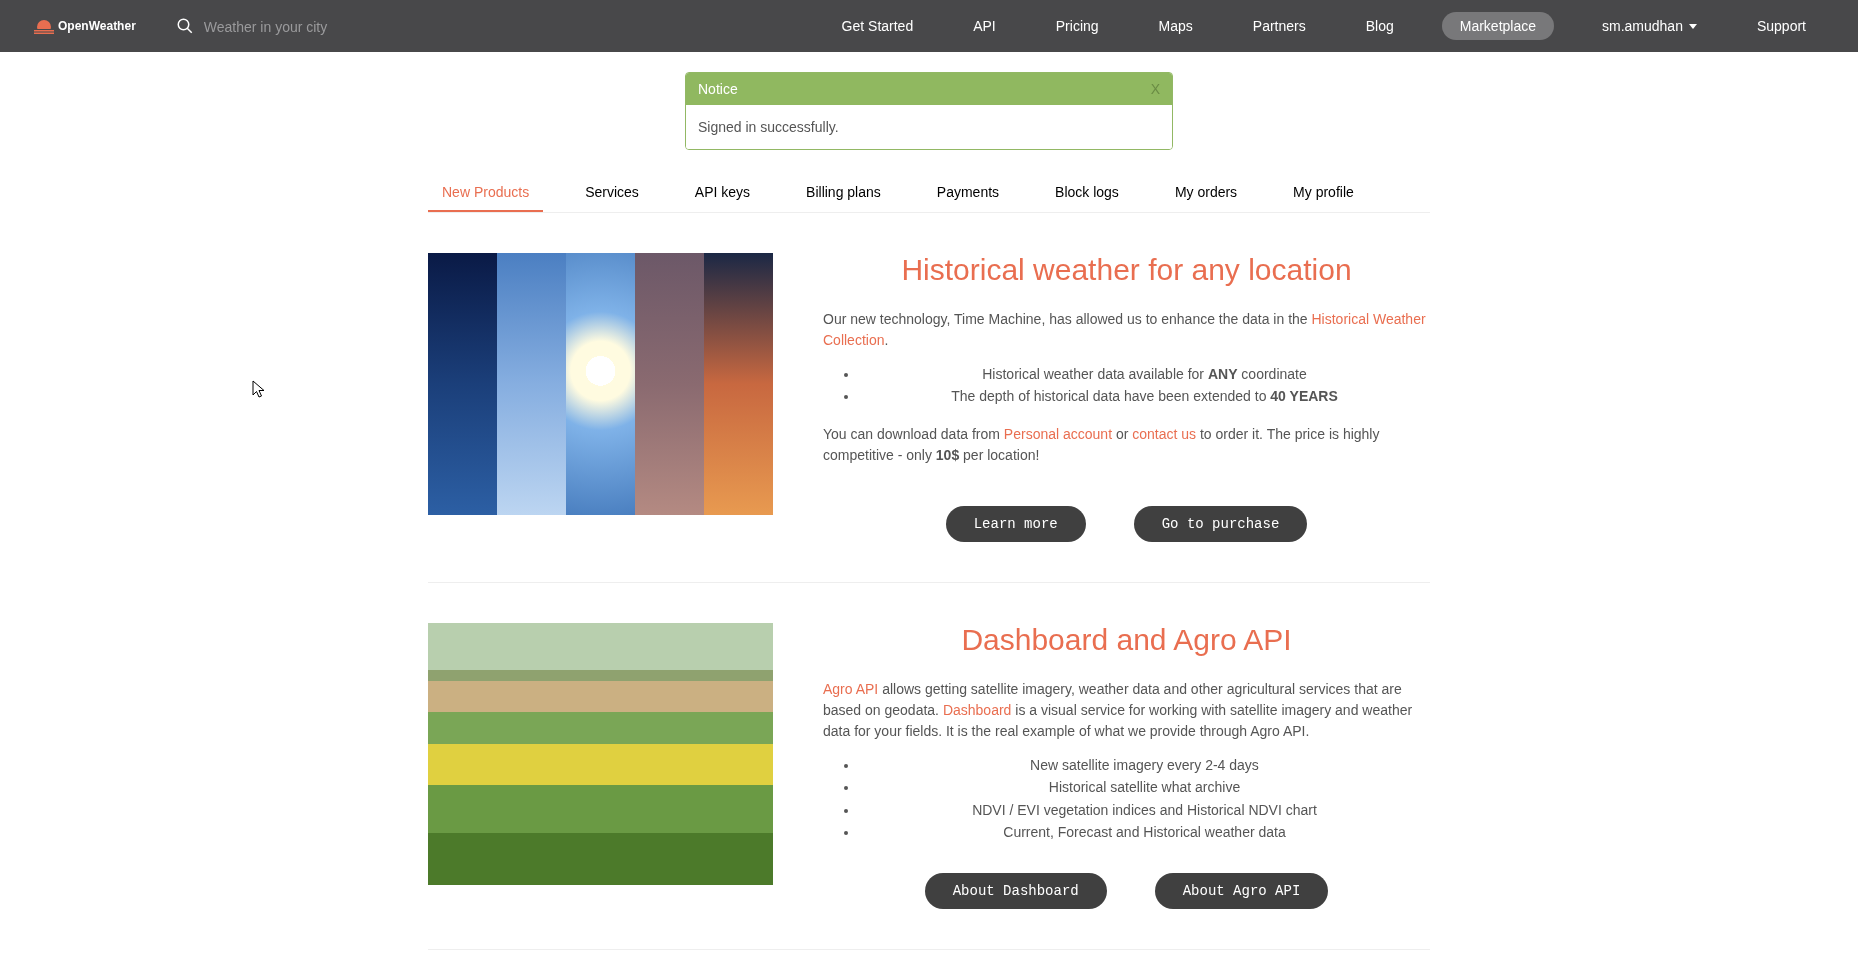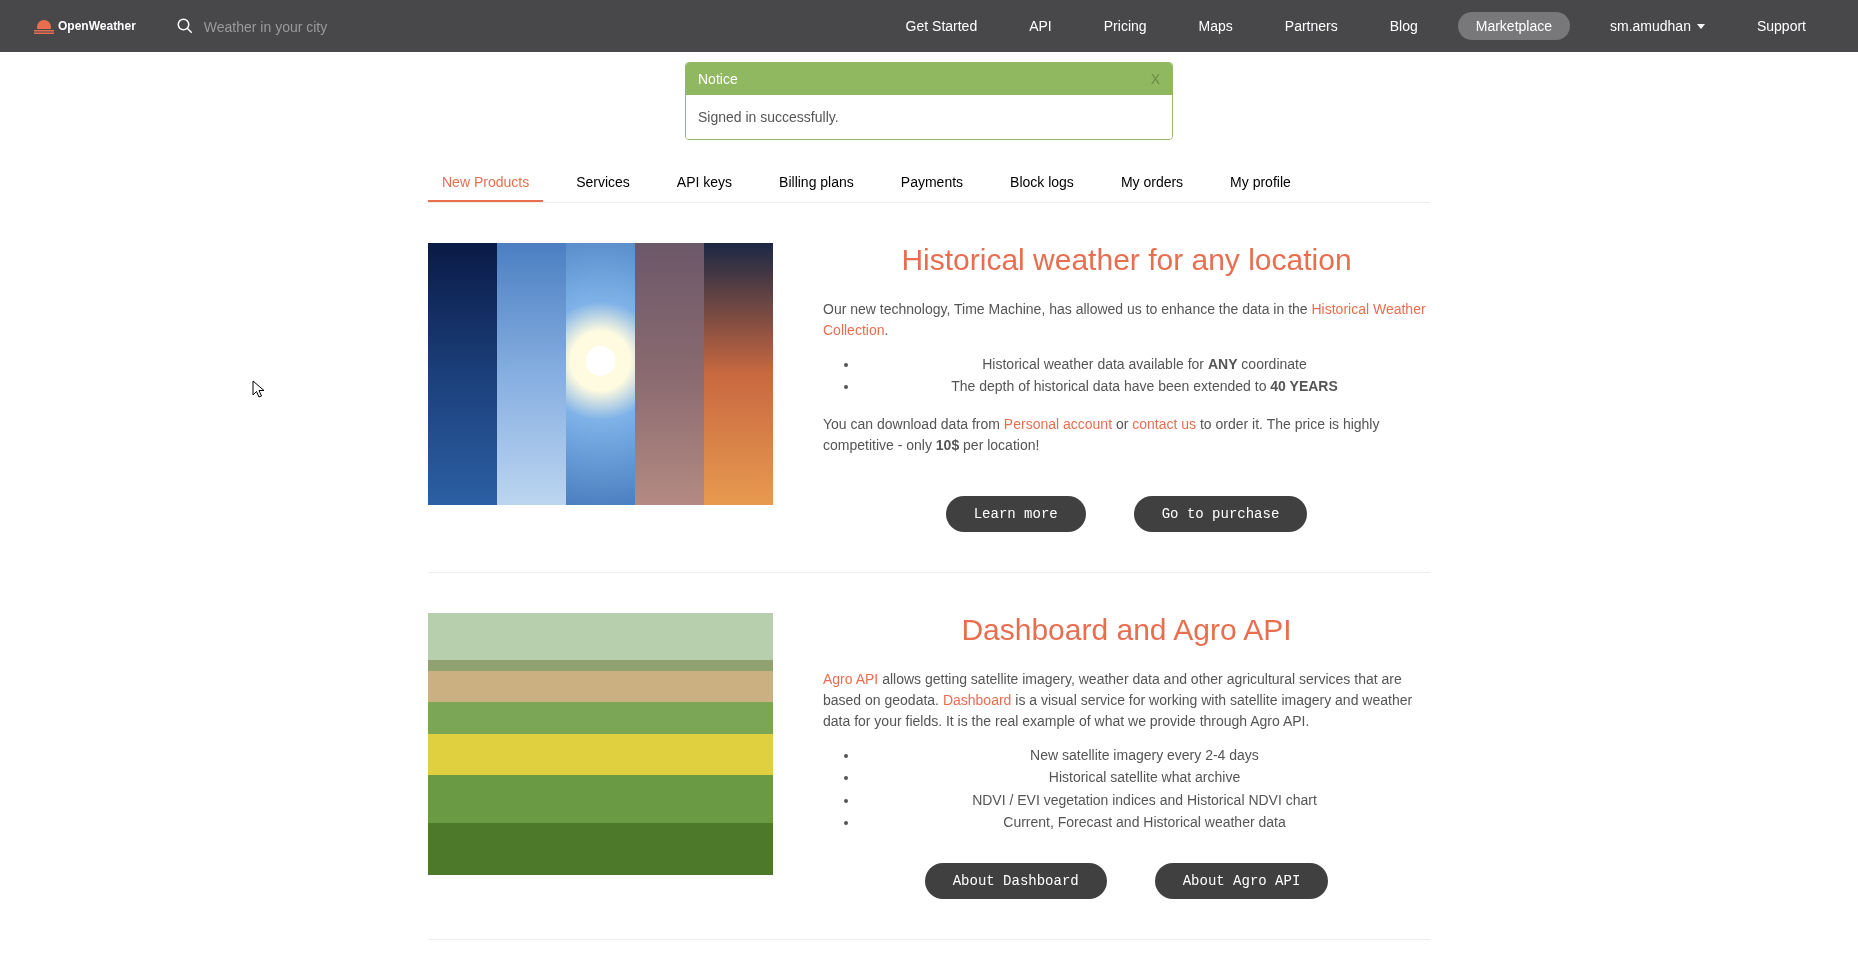--- a/index.html
+++ b/index.html
@@ -48,21 +48,21 @@
 }
 .search-input {
   background: transparent;
   border: none;
   color: #fff;
   font-size: 14px;
   width: 180px;
   outline: none;
 }
 .search-input::placeholder { color: #9a9a9c; }
-.nav { display: flex; align-items: center; gap: 8px; }
+.nav { display: flex; align-items: center; gap: 16px; }
 .nav-item {
   color: #fff;
   font-size: 14px;
   padding: 0 22px;
   cursor: pointer;
   line-height: 52px;
 }
 .nav-item.pill {
   background: #78787a;
   border-radius: 18px;
@@ -75,21 +75,21 @@
   display: inline-block;
   width: 0; height: 0;
   border-left: 4px solid transparent;
   border-right: 4px solid transparent;
   border-top: 5px solid #fff;
   margin-left: 6px;
 }
 .container {
   width: 1002px;
   margin: 0 auto;
-  padding-top: 10px;
+  padding-top: 20px;
 }
 .notice-box {
   width: 488px;
   margin: 0 auto 24px;
   border: 1px solid #92b864;
   border-radius: 4px;
   overflow: hidden;
 }
 .notice-head {
   background: #90b860;
@@ -102,21 +102,21 @@
 }
 .notice-close { color: #6a8c44; cursor: pointer; font-size: 14px; }
 .notice-body {
   background: #fff;
   padding: 14px 12px;
   color: #555;
 }
 .subnav {
   display: flex;
   border-bottom: 1px solid #eee;
-  gap: 7px;
+  gap: 16px;
 }
 .subnav-item {
   padding: 10px 14px;
   color: #000000;
   font-size: 14px;
   cursor: pointer;
   border-bottom: 2px solid transparent;
 }
 .subnav-item:not(:first-child) { margin-left: 12px; }
 .subnav-item.active {

